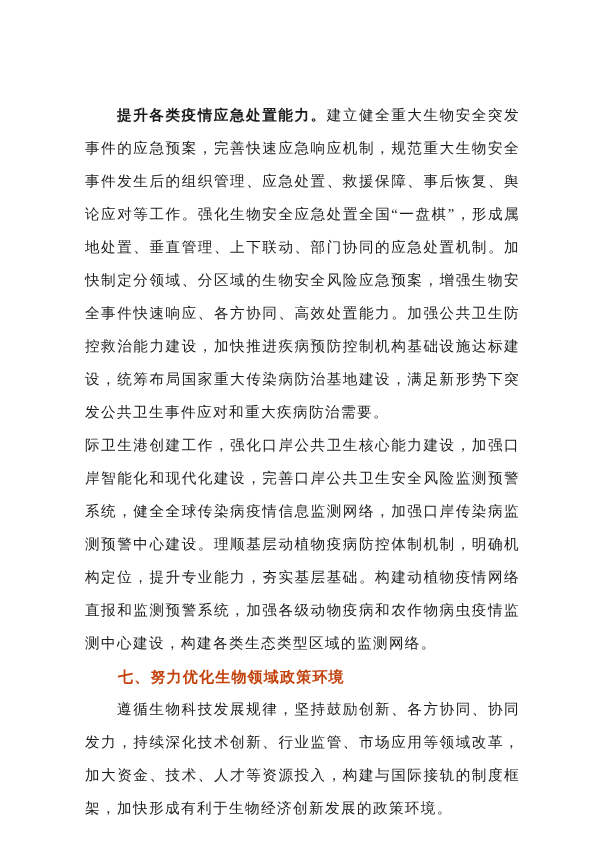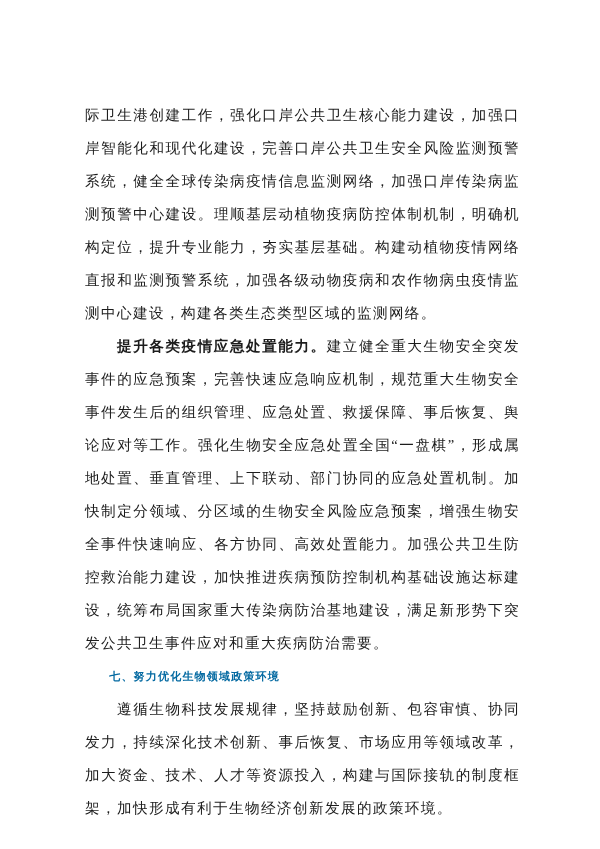--- a/index.html
+++ b/index.html
@@ -39,45 +39,45 @@
     text-indent: 2.2em;
   }
   .lead-bold {
     font-weight: bold;
   }
   .section-heading {
     margin: 0;
     padding-left: 2.2em;
     font-family: "Liberation Sans", sans-serif;
     font-weight: bold;
-    font-size: 11px;
+    font-size: 15px;
     line-height: 33px;
     letter-spacing: 1.2px;
-    color: #0369a1;
+    color: #c2410c;
   }
   .page-footer {
     position: absolute;
     top: 768px;
     left: 0;
     right: 0;
     text-align: center;
     font-size: 14.5px;
     letter-spacing: 1px;
     color: #222222;
   }
 </style>
 </head>
 <body>
 
 <div class="page">
   <div class="content">
 
+    <p class="body-para indent"><span class="lead-bold">提升各类疫情应急处置能力。</span><span>建立健全重大生物安全突发事件的应急预案，完善快速应急响应机制，规范重大生物安全事件发生后的组织管理、应急处置、救援保障、事后恢复、舆论应对等工作。强化生物安全应急处置全国“一盘棋”，形成属地处置、垂直管理、上下联动、部门协同的应急处置机制。加快制定分领域、分区域的生物安全风险应急预案，增强生物安全事件快速响应、各方协同、高效处置能力。加强公共卫生防控救治能力建设，加快推进疾病预防控制机构基础设施达标建设，统筹布局国家重大传染病防治基地建设，满足新形势下突发公共卫生事件应对和重大疾病防治需要。</span></p>
+
     <p class="body-para">际卫生港创建工作，强化口岸公共卫生核心能力建设，加强口岸智能化和现代化建设，完善口岸公共卫生安全风险监测预警系统，健全全球传染病疫情信息监测网络，加强口岸传染病监测预警中心建设。理顺基层动植物疫病防控体制机制，明确机构定位，提升专业能力，夯实基层基础。构建动植物疫情网络直报和监测预警系统，加强各级动物疫病和农作物病虫疫情监测中心建设，构建各类生态类型区域的监测网络。</p>
-
-    <p class="body-para indent"><span class="lead-bold">提升各类疫情应急处置能力。</span><span>建立健全重大生物安全突发事件的应急预案，完善快速应急响应机制，规范重大生物安全事件发生后的组织管理、应急处置、救援保障、事后恢复、舆论应对等工作。强化生物安全应急处置全国“一盘棋”，形成属地处置、垂直管理、上下联动、部门协同的应急处置机制。加快制定分领域、分区域的生物安全风险应急预案，增强生物安全事件快速响应、各方协同、高效处置能力。加强公共卫生防控救治能力建设，加快推进疾病预防控制机构基础设施达标建设，统筹布局国家重大传染病防治基地建设，满足新形势下突发公共卫生事件应对和重大疾病防治需要。</span></p>
 
     <h2 class="section-heading">七、努力优化生物领域政策环境</h2>
 
-    <p class="body-para indent">遵循生物科技发展规律，坚持鼓励创新、包容审慎、协同发力，持续深化技术创新、事后恢复、市场应用等领域改革，加大资金、技术、人才等资源投入，构建与国际接轨的制度框架，加快形成有利于生物经济创新发展的政策环境。</p>
+    <p class="body-para indent">遵循生物科技发展规律，坚持鼓励创新、各方协同、协同发力，持续深化技术创新、行业监管、市场应用等领域改革，加大资金、技术、人才等资源投入，构建与国际接轨的制度框架，加快形成有利于生物经济创新发展的政策环境。</p>
 
   </div>
 
 </div>
 
 </body></html>

